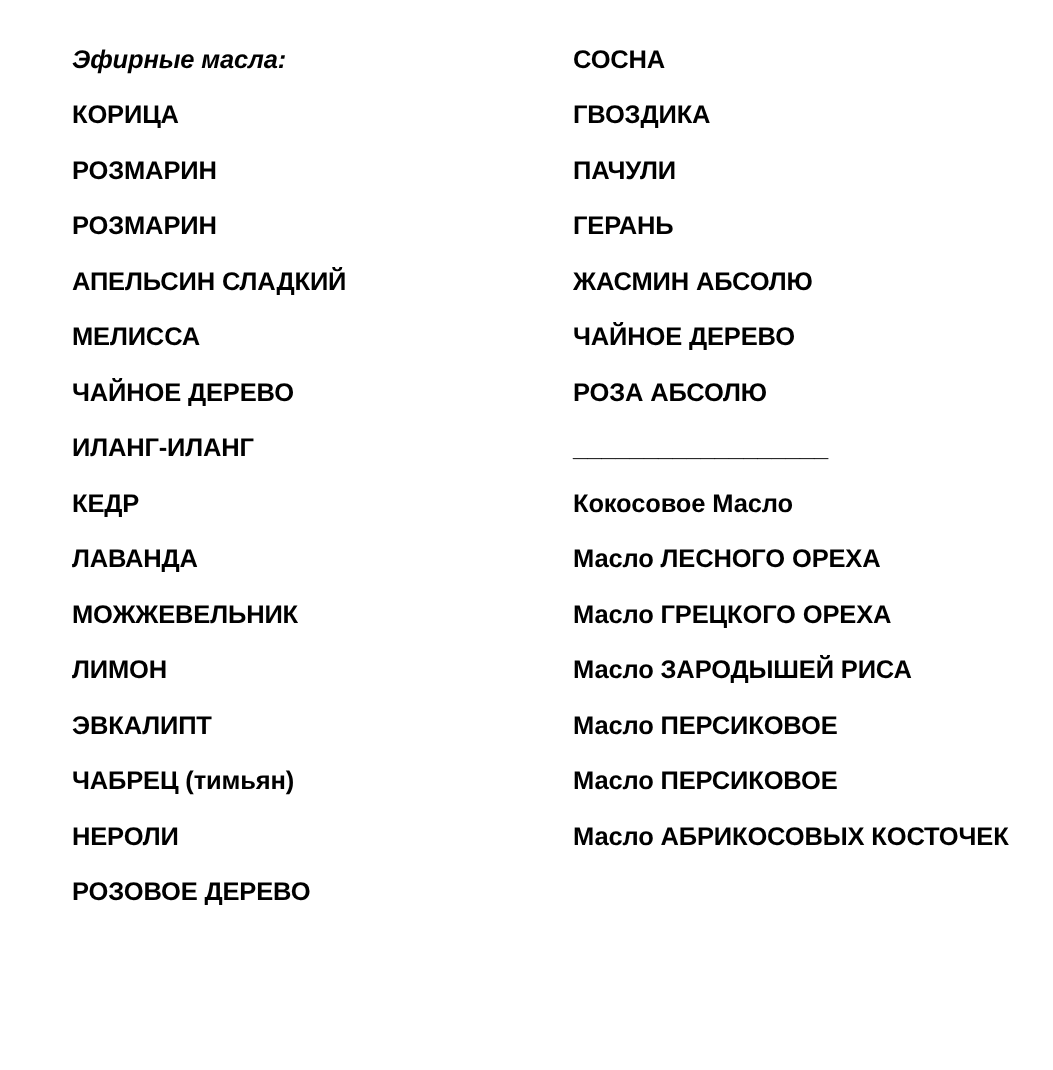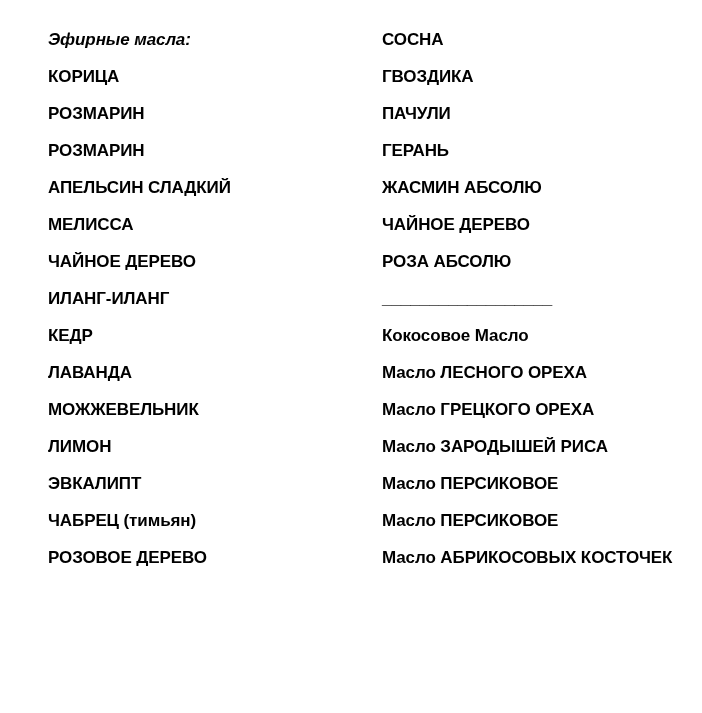--- a/index.html
+++ b/index.html
@@ -58,20 +58,21 @@
     <div class="row">АПЕЛЬСИН СЛАДКИЙ</div>
     <div class="row">МЕЛИССА</div>
     <div class="row">ЧАЙНОЕ ДЕРЕВО</div>
     <div class="row">ИЛАНГ-ИЛАНГ</div>
     <div class="row">КЕДР</div>
     <div class="row">ЛАВАНДА</div>
     <div class="row">МОЖЖЕВЕЛЬНИК</div>
     <div class="row">ЛИМОН</div>
     <div class="row">ЭВКАЛИПТ</div>
     <div class="row">ЧАБРЕЦ (тимьян)</div>
+    <div class="row">НЕРОЛИ</div>
     <div class="row">РОЗОВОЕ ДЕРЕВО</div>
   </div>
 
   <div class="col col-right">
     <div class="row">СОСНА</div>
     <div class="row">ГВОЗДИКА</div>
     <div class="row">ПАЧУЛИ</div>
     <div class="row">ГЕРАНЬ</div>
     <div class="row">ЖАСМИН АБСОЛЮ</div>
     <div class="row">ЧАЙНОЕ ДЕРЕВО</div>

